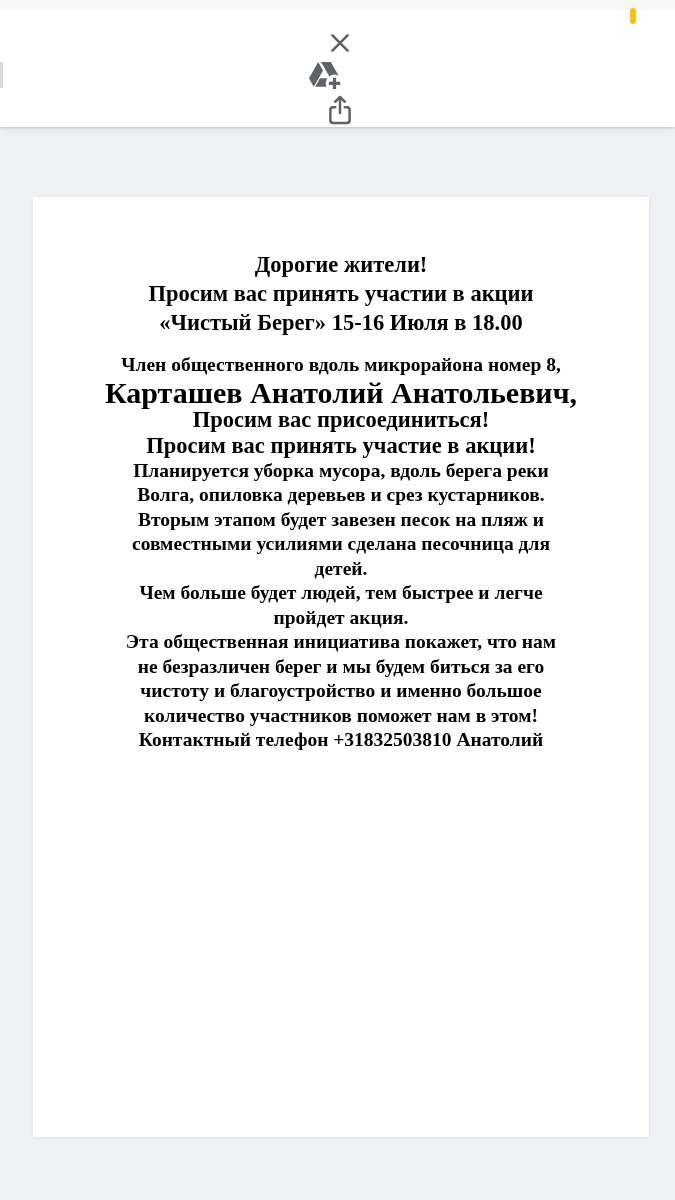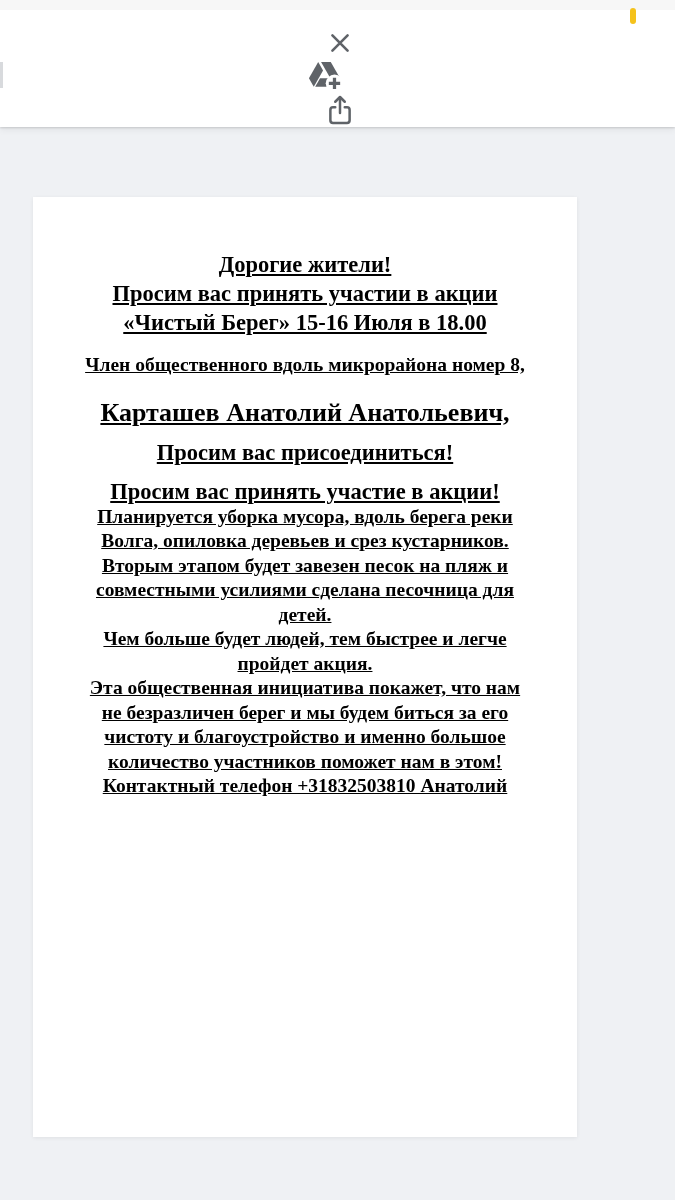--- a/index.html
+++ b/index.html
@@ -1,28 +1,28 @@
 <!DOCTYPE html>
 <html><head>
 <meta charset="utf-8">
 <style>
   html,body{margin:0;padding:0;}
   body{font-family:"Liberation Sans",sans-serif;}
   .screen{position:relative;width:675px;height:1200px;background:#EFF1F4;overflow:hidden;}
 
   
-  .page{position:absolute;left:33px;top:197px;width:544px;height:940px;background:#FFFFFF;
-        box-shadow:0 1px 4px rgba(0,0,0,0.07);text-decoration:underline;}
+  .page{position:absolute;left:33px;top:197px;width:616px;height:940px;background:#FFFFFF;
+        box-shadow:0 1px 4px rgba(0,0,0,0.07);}
   .doc-text{padding:53px 40px 0 40px;text-align:center;color:#000;
             font-family:"Liberation Serif","DejaVu Serif",serif;font-weight:bold;}
   .blk{white-space:pre-line;}
   .blk.h1{font-size:22.5px;line-height:29px;}
   .blk.body{font-size:19.5px;line-height:24.5px;}
-  .blk.name{font-size:26px;line-height:29px;margin-top:20px;}
-  .blk.sub{font-size:22.5px;line-height:26px;margin-top:13px;}
+  .blk.name{font-size:30px;line-height:29px;}
+  .blk.sub{font-size:22.5px;line-height:26px;}
   .blk.mt{margin-top:16px;}
 
   
   .appbar{position:absolute;top:0;left:0;right:0;height:127px;background:#FFFFFF;
           box-shadow:0 1px 2px rgba(0,0,0,0.14),0 3px 7px rgba(0,0,0,0.06);}
   .statusbar{position:relative;height:30px;}
   .statusbar .topseam{position:absolute;top:0;left:0;right:0;height:10px;background:rgba(0,0,0,0.03);}
   .notif{position:absolute;left:630px;top:8px;width:6px;height:16px;border-radius:3px;background:#F5C21B;}
   .edge-mark{position:absolute;left:0;top:62px;width:3px;height:26px;background:#D8DADD;}
   .bar-row{display:flex;align-items:center;height:97px;padding:0 26px 17px 31px;flex-direction:column;}

